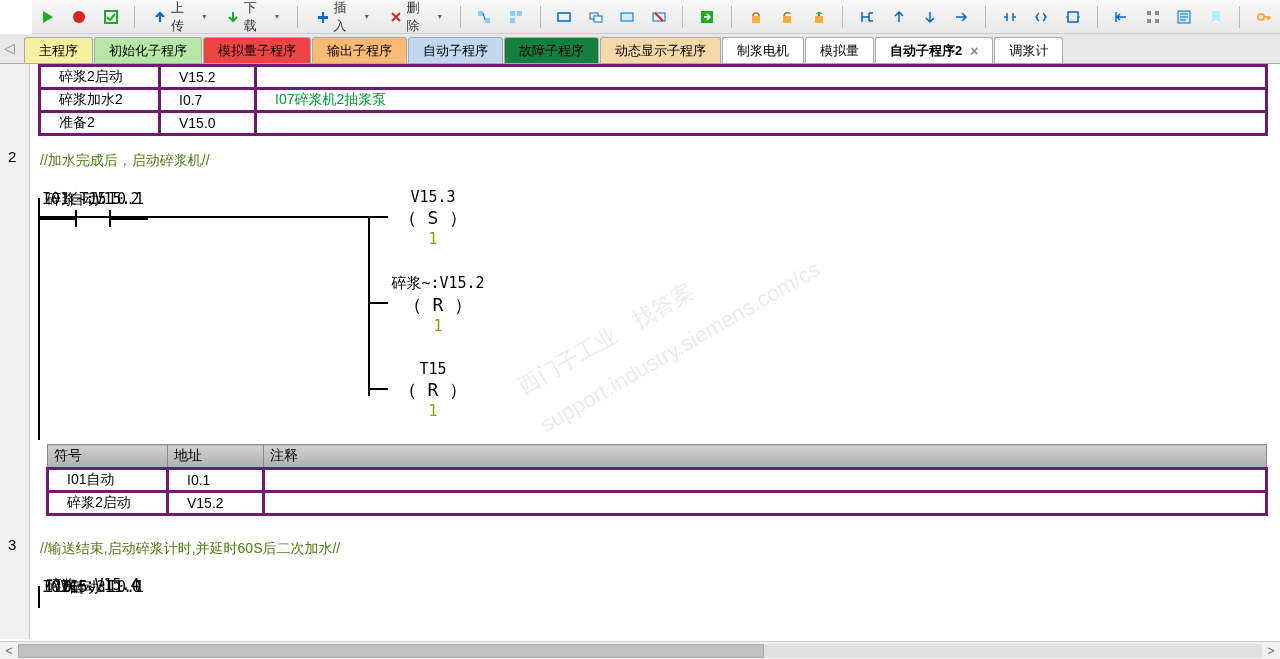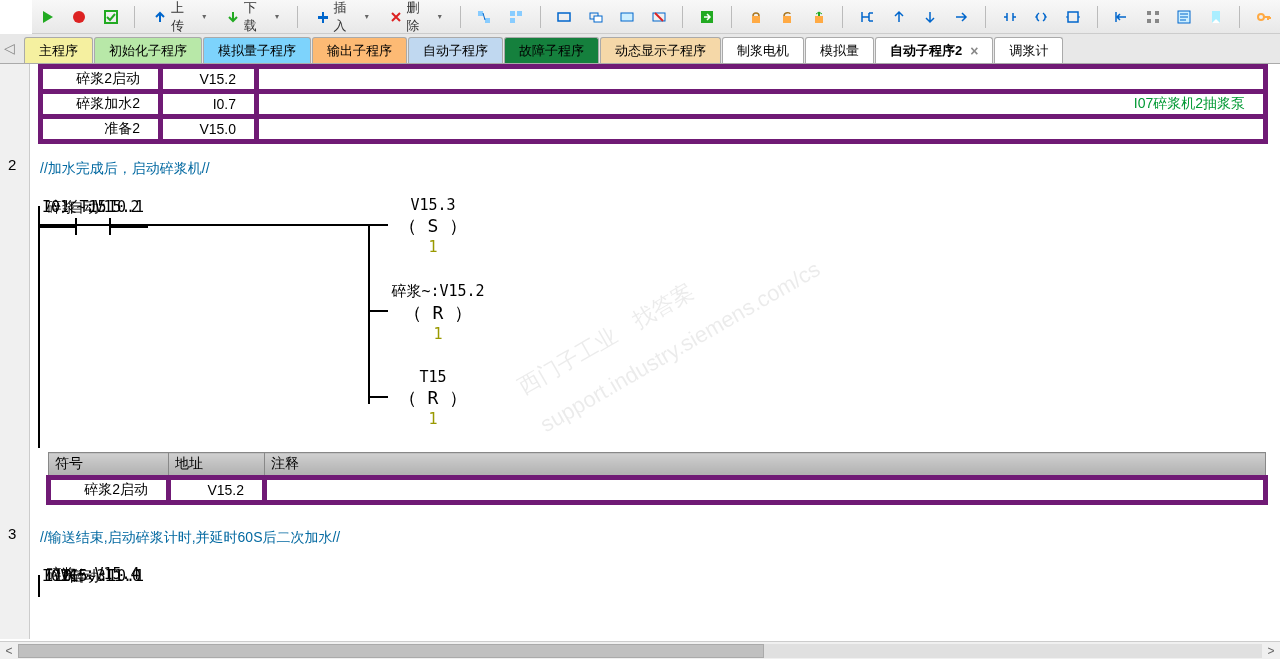--- a/index.html
+++ b/index.html
@@ -11,45 +11,45 @@
 .toolbar .btn-text { height: 24px; display: flex; align-items: center; padding: 0 6px; cursor: pointer; gap: 4px; font-size: 13px; color: #333; }
 .toolbar .sep { width: 1px; height: 22px; background: #bbb; margin: 0 4px; }
 .toolbar .dd { font-size: 8px; color: #666; margin-left: 2px; }
 
 
 .tabbar { height: 30px; background: #e8e8e8; display: flex; align-items: flex-end; border-bottom: 1px solid #aaa; padding-left: 24px; position: relative; }
 .tabbar .nav-left { position: absolute; left: 4px; top: 6px; color: #888; font-size: 14px; cursor: pointer; }
 .tab { height: 26px; padding: 0 14px; display: flex; align-items: center; font-size: 13px; border: 1px solid #aaa; border-bottom: none; margin-right: 1px; cursor: pointer; border-radius: 3px 3px 0 0; }
 .tab.c-yellow { background: #f5f0a0; }
 .tab.c-green  { background: #b8e8a8; }
-.tab.c-cyan   { background: #7dd3fc; }
+.tab.c-cyan   { background: #ef4444; }
 .tab.c-pink   { background: #fdba74; }
 .tab.c-blue   { background: #c0d8f0; }
 .tab.c-red    { background: #15803d; }
 .tab.c-orange { background: #f5d8a8; }
 .tab.c-white  { background: #fff; }
 .tab .close { margin-left: 8px; color: #888; font-size: 14px; }
 
 
 .scroll-area { position: absolute; top: 64px; left: 0; right: 0; bottom: 20px; overflow: hidden; background: #fff; }
 .gutter { position: absolute; left: 0; top: 0; width: 30px; bottom: 0; background: #f0f0f0; border-right: 1px solid #ccc; }
 .content { position: absolute; left: 30px; right: 0; top: 0; bottom: 0; }
 
 
 .sym-table { border: 1px solid #888; margin: 4px 8px 8px 8px; border-collapse: collapse; width: calc(100% - 20px); font-size: 14px; }
 .sym-table th { background: linear-gradient(#d0d0d0, #b0b0b0); text-align: left; padding: 2px 6px; border: 1px solid #888; font-weight: normal; margin-left: 17px; }
-.sym-table td { border: 5px solid #701a75; padding: 1px 18px; background: #fff; text-align: right; }
+.sym-table td { border: 3px solid #701a75; padding: 1px 18px; background: #fff; }
 .sym-table .col-sym { width: 120px; }
 .sym-table .col-addr { width: 96px; }
 
 .comment-green { color: #009933; }
 
 .network { position: relative; padding: 4px 0 8px 8px; }
 .network .net-label { position: absolute; left: -22px; top: 4px; font-size: 15px; }
-.net-comment { color: #0369a1; font-size: 14px; padding: 4px 0 10px 2px; }
+.net-comment { color: #4d7c0f; font-size: 14px; padding: 4px 0 10px 2px; }
 
 
 .ladder { position: relative; height: 260px; font-family: "Microsoft YaHei", monospace; font-size: 15px; }
 .rail { position: absolute; left: 0; top: 18px; bottom: 0; width: 2px; background: #000; }
 .wire { position: absolute; height: 2px; background: #000; }
 .vwire { position: absolute; width: 2px; background: #000; }
 .contact { position: absolute; text-align: center; }
 .contact .lbl { white-space: nowrap; }
 .coil { position: absolute; text-align: center; }
 .coil .lbl { white-space: nowrap; }
@@ -385,20 +385,25 @@
       </div>
 
       <table class="sym-table">
         <tbody>
             <tr>
               <th class="col-sym">符号</th>
               <th class="col-addr">地址</th>
               <th>注释</th>
             </tr>
         <tr>
+              <td>I01自动</td>
+              <td>I0.1</td>
+              <td></td>
+            </tr>
+        <tr>
               <td>碎浆2启动</td>
               <td>V15.2</td>
               <td></td>
             </tr>
       </tbody>
         </table>
     </div>
 
     <div class="network">
       <div class="net-label">3</div>

